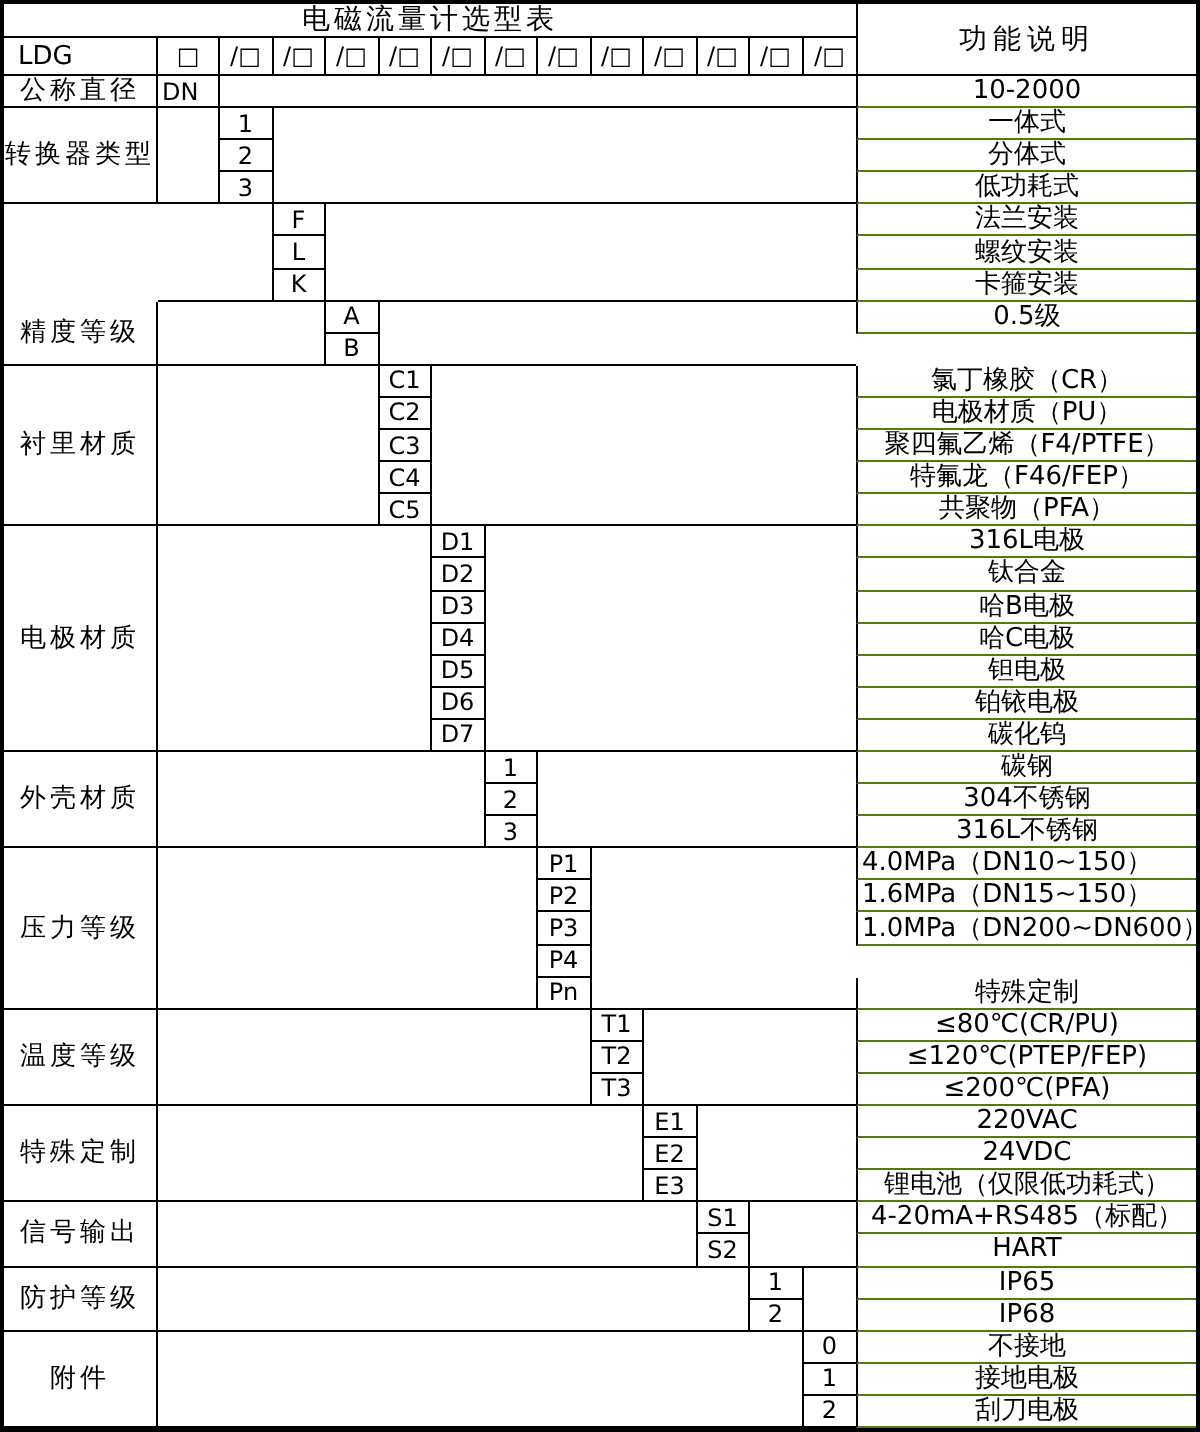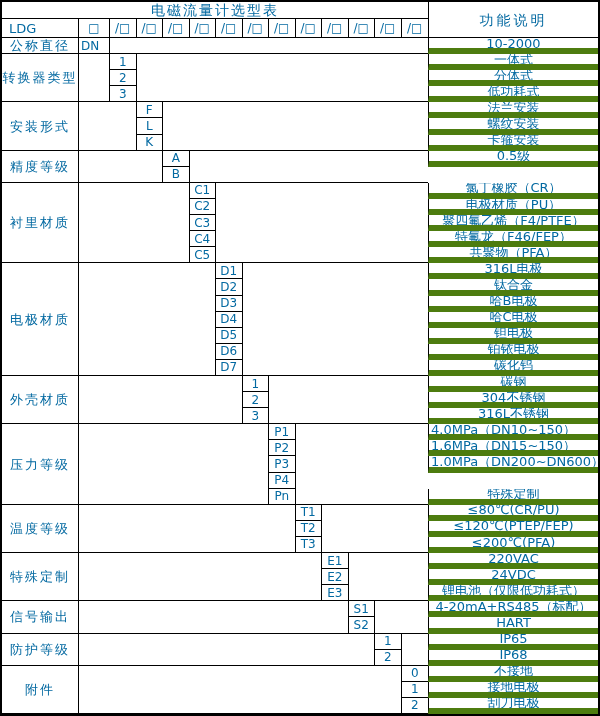--- a/index.html
+++ b/index.html
@@ -1,38 +1,38 @@
 <!DOCTYPE html>
 <html><head>
 <meta charset="utf-8">
 <style>
   html,body{margin:0;padding:0;background:#fff}
   .tbl{
     position:relative;width:600px;height:716px;box-sizing:border-box;
     display:grid;
     grid-template-columns:77px 31px repeat(12,1fr) 170px;
     grid-template-rows:17px 19px repeat(42,1fr);
-    border:2px solid #000;background:#fff;color:#0369a1;
+    border:2px solid #000;background:#fff;color:#000000;
     font-family:"DejaVu Sans","Liberation Sans",sans-serif;
     font-size:13px;line-height:1;
   }
   .c{display:flex;align-items:center;justify-content:center;overflow:hidden;white-space:nowrap}
   .ttl{grid-column:1/15;grid-row:1;border-bottom:1px solid #000;font-size:14px;letter-spacing:2px}
   .fhead{grid-column:15;grid-row:1/3;border-left:1px solid #000;border-bottom:1px solid #000;font-size:14px;letter-spacing:3px}
   .ldg{grid-column:1;grid-row:2;border-right:1px solid #000;border-bottom:1px solid #000;justify-content:flex-start;padding-left:7px}
   .sq{grid-column:2;grid-row:2;border-right:1px solid #000;border-bottom:1px solid #000;font-size:12px}
   .mbox{grid-row:2;border-right:1px solid #000;border-bottom:1px solid #000;font-size:12px}
   .mbox.last{border-right:none}
   .lab{grid-column:1;border-right:1px solid #000;border-bottom:1px solid #000;letter-spacing:2px;font-size:13px}
   .gl{border-right:1px solid #000;border-bottom:1px solid #000}
   .gr{border-bottom:1px solid #000}
   .code{border-right:1px solid #000;border-bottom:1px solid #000;font-size:12px}
   .code.nbr{border-right:none}
   .code.al{justify-content:flex-start;padding-left:2px}
-  .desc{grid-column:15;border-left:1px solid #000;border-bottom:6px solid #4d7c0f}
+  .desc{grid-column:15;border-left:1px solid #000;border-bottom:1px solid #4d7c0f}
   .desc.al{justify-content:flex-start;padding-left:2px}
 </style>
 </head>
 <body>
 
 <div class="tbl">
 
   <div class="c ttl">电磁流量计选型表</div>
   <div class="c fhead">功能说明</div>
   <div class="c ldg">LDG</div>
@@ -58,21 +58,20 @@
   <div class="c lab" style="grid-row:4/7">转换器类型</div>
   <div class="gl" style="grid-column:2/3;grid-row:4/7"></div>
   <div class="c code" style="grid-column:3;grid-row:4">1</div>
   <div class="c code" style="grid-column:3;grid-row:5">2</div>
   <div class="c code" style="grid-column:3;grid-row:6">3</div>
   <div class="gr" style="grid-column:4/15;grid-row:4/7"></div>
   <div class="c desc" style="grid-row:5">分体式</div>
   <div class="c desc" style="grid-row:4">一体式</div>
   <div class="c desc" style="grid-row:6">低功耗式</div>
 
-  <div class="c lab" style="grid-row:7/10">安装形式</div>
   <div class="gl" style="grid-column:2/4;grid-row:7/10"></div>
   <div class="c code" style="grid-column:4;grid-row:7">F</div>
   <div class="c code" style="grid-column:4;grid-row:8">L</div>
   <div class="c code" style="grid-column:4;grid-row:9">K</div>
   <div class="gr" style="grid-column:5/15;grid-row:7/10"></div>
   <div class="c desc" style="grid-row:7">法兰安装</div>
   <div class="c desc" style="grid-row:8">螺纹安装</div>
   <div class="c desc" style="grid-row:9">卡箍安装</div>
 
   <div class="c lab" style="grid-row:10/12">精度等级</div>

